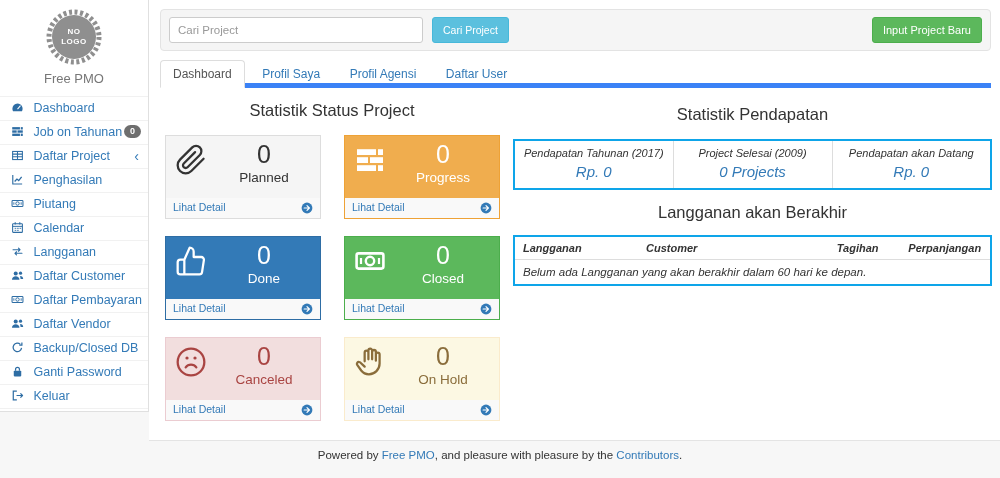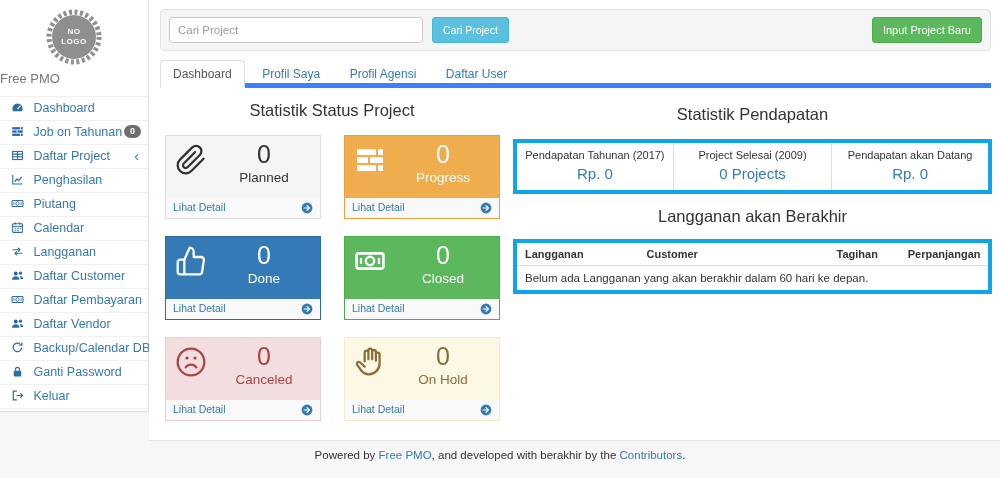--- a/index.html
+++ b/index.html
@@ -3,21 +3,21 @@
 <meta charset="utf-8">
 <title>Free PMO</title>
 <style>
   * { margin:0; padding:0; box-sizing:border-box; }
   body { font-family:"Liberation Sans","DejaVu Sans",sans-serif; background:#f7f7f7; }
   .page { position:relative; width:1000px; height:478px; background:#f7f7f7; overflow:hidden; }
 
   
   .sidebar { position:absolute; left:0; top:0; width:149px; height:412px; background:#fff;
              border-right:1px solid #e0e0e0; border-bottom:1px solid #e0e0e0; }
-  .logo-area { height:96px; padding-top:8px; position:relative; }
+  .logo-area { height:96px; text-align:center; padding-top:8px; position:relative; }
   .logo-badge { position:relative; width:58px; height:58px; margin:0 auto; }
   .logo-badge svg { position:absolute; left:0; top:0; }
   .logo-text { position:absolute; left:0; top:0; width:58px; height:58px; display:flex; flex-direction:column;
                align-items:center; justify-content:center; color:#fff; font-size:8px; font-weight:bold;
                letter-spacing:.5px; line-height:10px; }
   .brand { margin-top:5px; font-size:13px; color:#777; }
   .nav { list-style:none; border-top:1px solid #f1f1f1; }
   .nav li { height:24px; line-height:23px; border-bottom:1px solid #f1f1f1; padding-left:11px;
             color:#337ab7; font-size:12.5px; cursor:pointer; white-space:nowrap; }
   .nav-ic { display:inline-block; width:14px; height:13px; vertical-align:-2px; margin-right:5px; color:#2e6da4; }
@@ -62,21 +62,21 @@
   .card-arrow svg { width:12px; height:12px; display:block; }
 
   .c-default  { border-color:#ddd; }    .c-default  .card-body { background:#f5f5f5; color:#333; }
   .c-warning  { border-color:#eea236; } .c-warning  .card-body { background:#f0ad4e; color:#fff; }
   .c-primary  { border-color:#2e6da4; } .c-primary  .card-body { background:#337ab7; color:#fff; }
   .c-success  { border-color:#4cae4c; } .c-success  .card-body { background:#5cb85c; color:#fff; }
   .c-danger-l { border-color:#ebccd1; } .c-danger-l .card-body { background:#f2dede; color:#a94442; }
   .c-warn-l   { border-color:#faebcc; } .c-warn-l   .card-body { background:#fcf8e3; color:#8a6d3b; }
 
   table { border-collapse:collapse; width:100%; table-layout:fixed; }
-  .tbl { border:4px solid #0ea5e9; margin-top:15px; }
+  .tbl { border:2px solid #0ea5e9; margin-top:15px;font-style:italic; }
   .tbl-income th { font-weight:normal; font-size:11px; color:#333; padding:6px 4px 2px; text-align:center;
                    border-left:1px solid #ddd; }
   .tbl-income td { font-size:15px; color:#337ab7; padding:2px 4px 8px; text-align:center; border-left:1px solid #ddd; }
   .tbl-income th:first-child, .tbl-income td:first-child { border-left:none; }
   .sec2 { margin-top:19px; }
   .tbl-subs { margin-top:13px; }
   .tbl-subs th { font-size:11px; color:#333; text-align:left; padding:5px 8px; border-bottom:1px solid #ddd; }
   .tbl-subs td { font-size:11.5px; color:#333; padding:6px 8px; }
 
   .footer { position:absolute; left:0; top:449px; width:1000px; text-align:center; font-size:11.5px; color:#333; }
@@ -184,21 +184,21 @@
               <circle cx="11.7" cy="5.2" r="2"></circle>
               <path d="M11.2 8.6c2.3 0 3.8 1.5 3.8 3.6h-3.2z"></path>
             </svg></span>
         <span>Daftar Vendor</span>
       </li>
       <li>
         <span class="nav-ic"><svg viewBox="0 0 16 16" fill="none" stroke="currentColor" stroke-width="1.5">
               <path d="M13 8.5A5.2 5.2 0 1 1 11.5 4.2"></path>
               <path d="M13.4 1.8V5h-3.2"></path>
             </svg></span>
-        <span>Backup/Calendar DB</span>
+        <span>Backup/Closed DB</span>
       </li>
       <li>
         <span class="nav-ic"><svg viewBox="0 0 16 16">
               <rect x="3.4" y="7" width="9.2" height="7" rx="1" fill="currentColor"></rect>
               <path d="M5.6 7V5.4a2.4 2.4 0 0 1 4.8 0V7" fill="none" stroke="currentColor" stroke-width="1.5"></path>
             </svg></span>
         <span>Ganti Password</span>
       </li>
       <li>
         <span class="nav-ic"><svg viewBox="0 0 16 16" fill="none" stroke="currentColor" stroke-width="1.5">
@@ -403,16 +403,16 @@
         <tr>
           <td colspan="4">Belum ada Langganan yang akan berakhir dalam 60 hari ke depan.</td>
         </tr>
       </tbody>
         </table>
     </div>
 
   </div>
 
   <div class="footer">
-    <span>Powered by </span><a>Free PMO</a><span>, and developed with berakhir by the </span><a>Contributors</a><span>.</span>
+    <span>Powered by </span><a>Free PMO</a><span>, and pleasure with pleasure by the </span><a>Contributors</a><span>.</span>
   </div>
 
 </div>
 
 </body></html>

